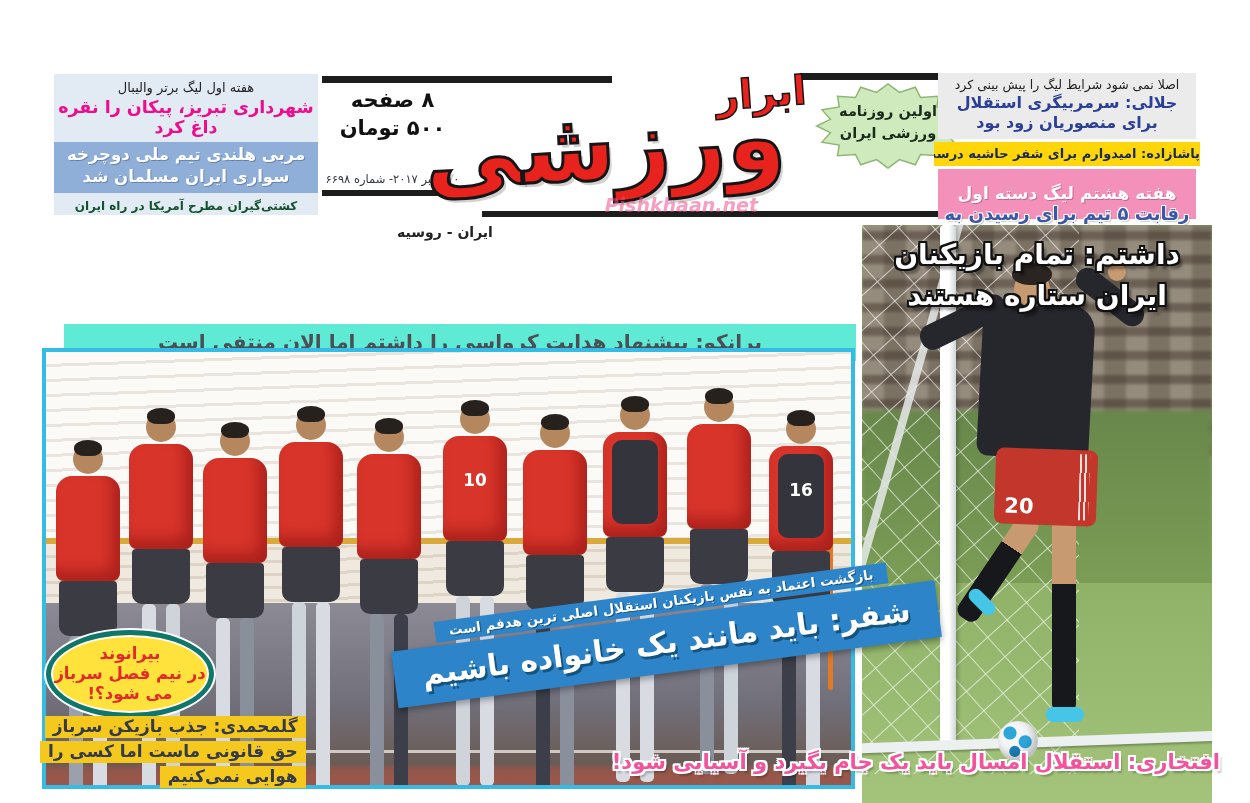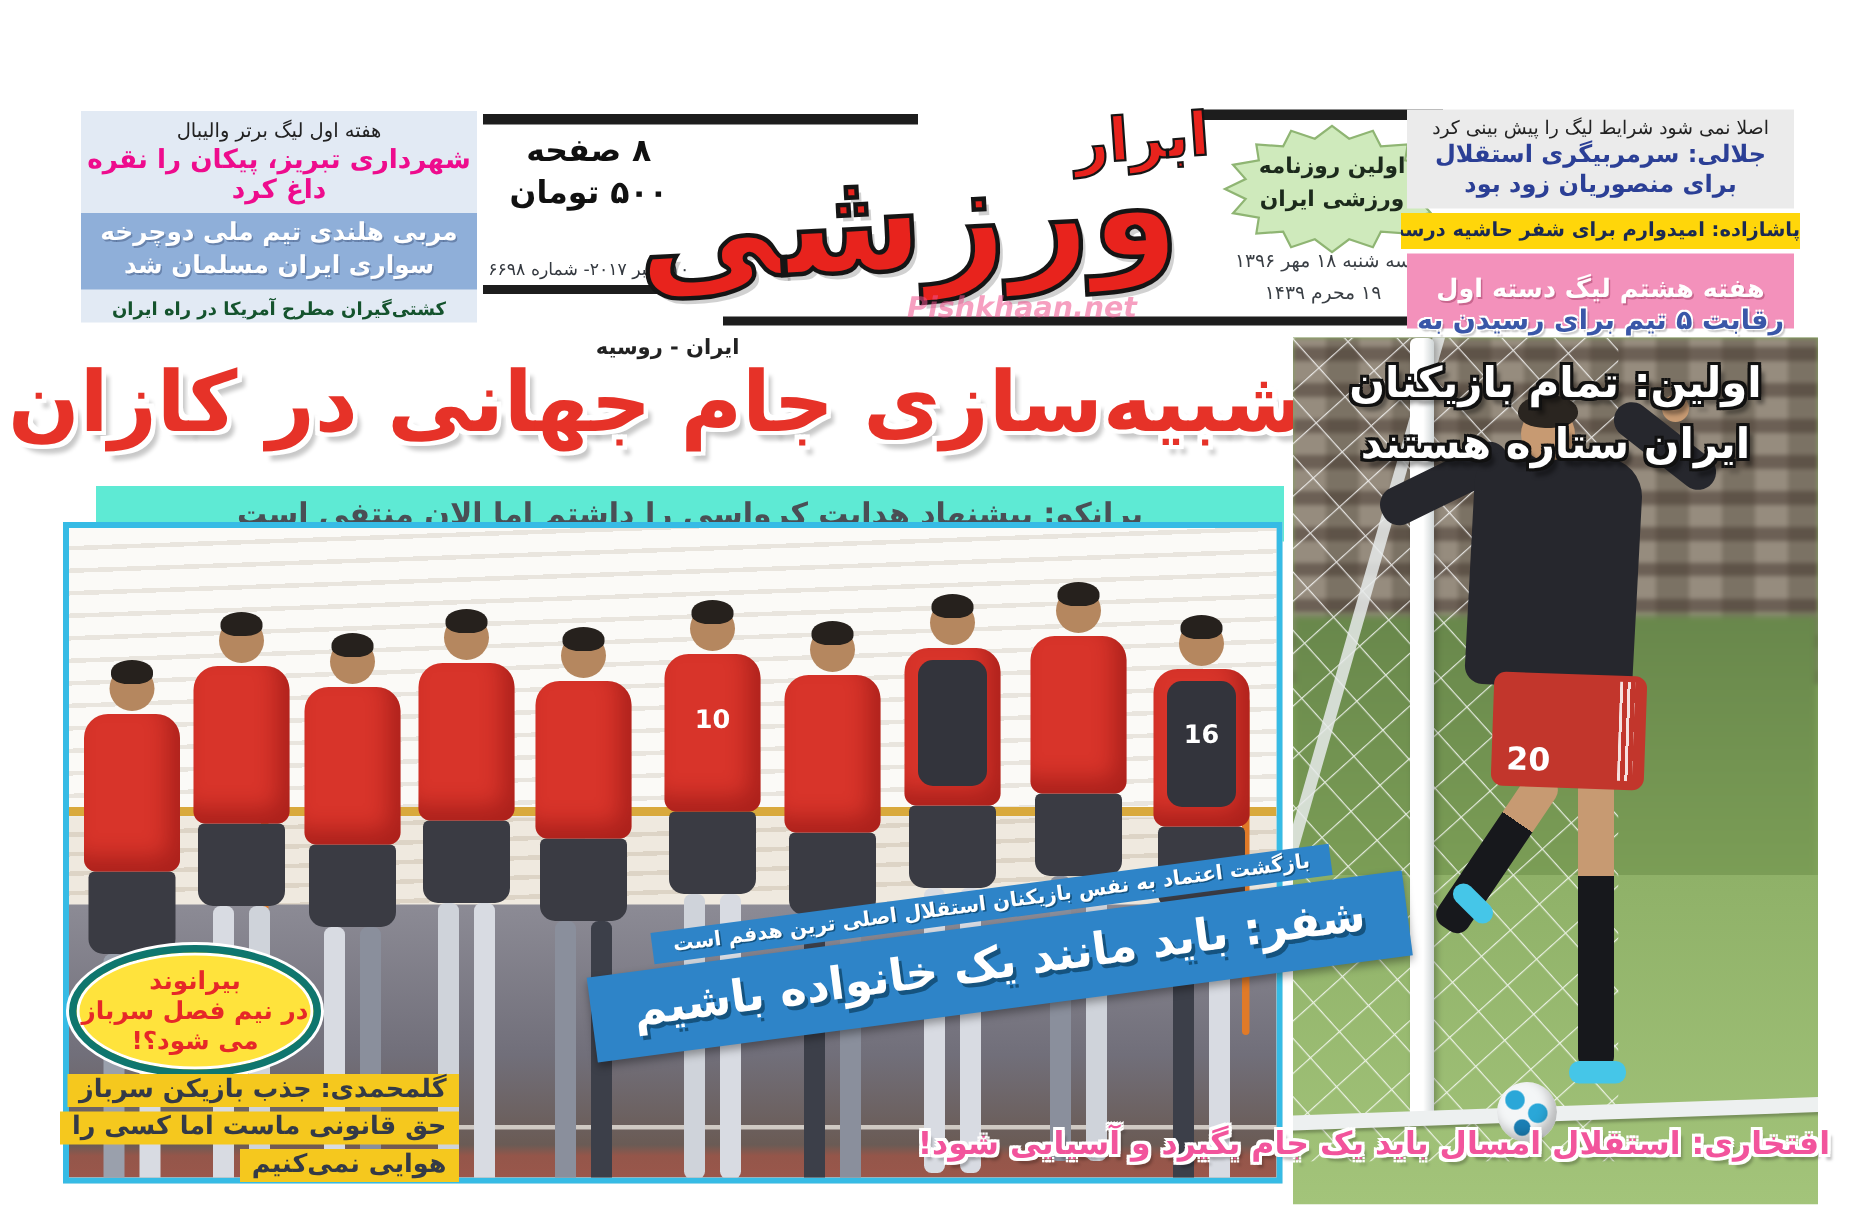--- a/index.html
+++ b/index.html
@@ -192,37 +192,32 @@
   <div class="abs starburst">
     <svg width="152" height="88" viewBox="0 0 150 90">
       <polygon fill="#cfeabc" stroke="#8fb573" stroke-width="1.5" points="148,45 133.9,51.8 142.5,61.5 124.9,64.5 126.6,75.4 108.3,74.1 102.9,84.7 86.7,79.3 75,88 63.3,79.3 47.1,84.7 41.7,74.1 23.4,75.4 25.1,64.5 7.5,61.5 16.1,51.8 2,45 16.1,38.2 7.5,28.5 25.1,25.5 23.4,14.6 41.7,15.9 47.1,5.3 63.3,10.7 75,2 86.7,10.7 102.9,5.3 108.3,15.9 126.6,14.6 124.9,25.5 142.5,28.5 133.9,38.2"></polygon>
     </svg>
     <div class="star-text">
       <span>اولین روزنامه</span><br>
       <span>ورزشی ایران</span>
     </div>
   </div>
 
-  <div class="abs dates">
-    <span>سه شنبه ۱۸ مهر ۱۳۹۶</span><br>
-    <span>۱۹ محرم ۱۴۳۹</span>
-  </div>
 
   <div class="abs graybox">
     <div class="ctr gray-kicker">اصلا نمی شود شرایط لیگ را پیش بینی کرد</div>
     <div class="ctr gray-head">جلالی: سرمربیگری استقلال برای منصوریان زود بود</div>
   </div>
   <div class="abs ctr yellowline">پاشازاده: امیدوارم برای شفر حاشیه درست نکنند</div>
   <div class="abs pinkbox">
     <div class="ctr pink-kicker">هفته هشتم لیگ دسته اول</div>
     <div class="ctr pink-head">رقابت ۵ تیم برای رسیدن به صدر</div>
   </div>
 
   <div class="abs ctr lead-kicker">ایران - روسیه</div>
-  <div class="abs ctr lead-head">شبیه‌سازی جام جهانی در کازان</div>
   <div class="abs ctr lead-sub">برانکو: پیشنهاد هدایت کرواسی را داشتم اما الان منتفی است</div>
 
   <div class="abs photo-main">
     <div class="stands"></div>
     <div class="rail"></div>
     <div class="stands2"></div>
     <div class="pitchdark"></div>
     <div class="pitchline"></div>
     <div class="pole" style="left:128px;"></div>
     <div class="pole" style="left:782px;"></div>
@@ -345,21 +340,21 @@
     <div class="az-head"></div>
     <div class="az-legB"></div>
     <div class="az-legS"></div>
     <div class="az-shoe1"></div>
     <div class="az-shoe2"></div>
     <div class="az-shorts">
       <div class="az-num">20</div>
     </div>
     <div class="ball"></div>
     <div class="az-caption">
-      <span>اولین: تمام بازیکنان</span><br>
+      <span>داشتم: تمام بازیکنان</span><br>
       <span>ایران ستاره هستند</span>
     </div>
   </div>
 
   <div class="abs bbanner">
     <div class="bbanner-kicker">بازگشت اعتماد به نفس بازیکنان استقلال اصلی ترین هدفم است</div>
     <div class="bbanner-head">شفر: باید مانند یک خانواده باشیم</div>
   </div>
 
   <div class="abs oval">

